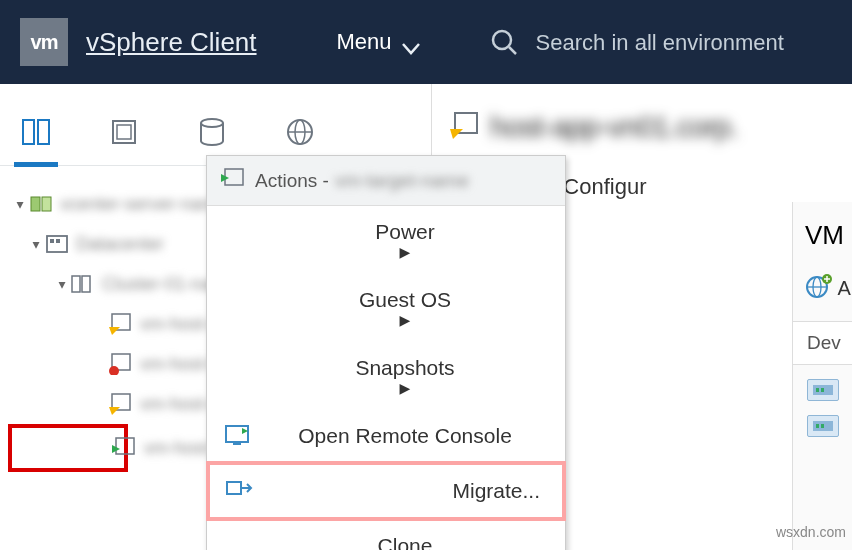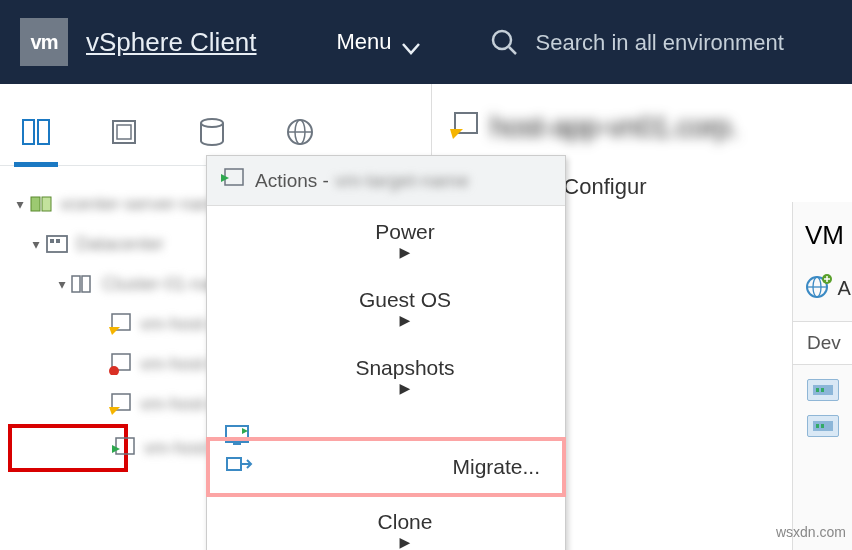--- a/index.html
+++ b/index.html
@@ -263,20 +263,21 @@
     <span class="arrow">▶</span>
   </div>
   <div class="cm-item">
     <span class="mi-icon">
       <svg width="26" height="22" viewBox="0 0 26 22">
           <rect x="2" y="2" width="22" height="16" fill="none" stroke="#3b8ac4" stroke-width="2"></rect>
           <rect x="9" y="19" width="8" height="2" fill="#3b8ac4"></rect>
           <polygon points="18,4 24,7 18,10" fill="#2fa84f"></polygon>
         </svg>
     </span>
+    <span>Open Remote Console</span>
   </div>
   <div class="cm-item cm-highlight">
     <span class="mi-icon">
       <svg width="28" height="22" viewBox="0 0 28 22">
           <rect x="1" y="3" width="14" height="12" fill="none" stroke="#3b8ac4" stroke-width="2"></rect>
           <path d="M16 9 H24 M21 5 L25 9 L21 13" fill="none" stroke="#3b8ac4" stroke-width="2"></path>
         </svg>
     </span>
     <span>Migrate...</span>
   </div>

